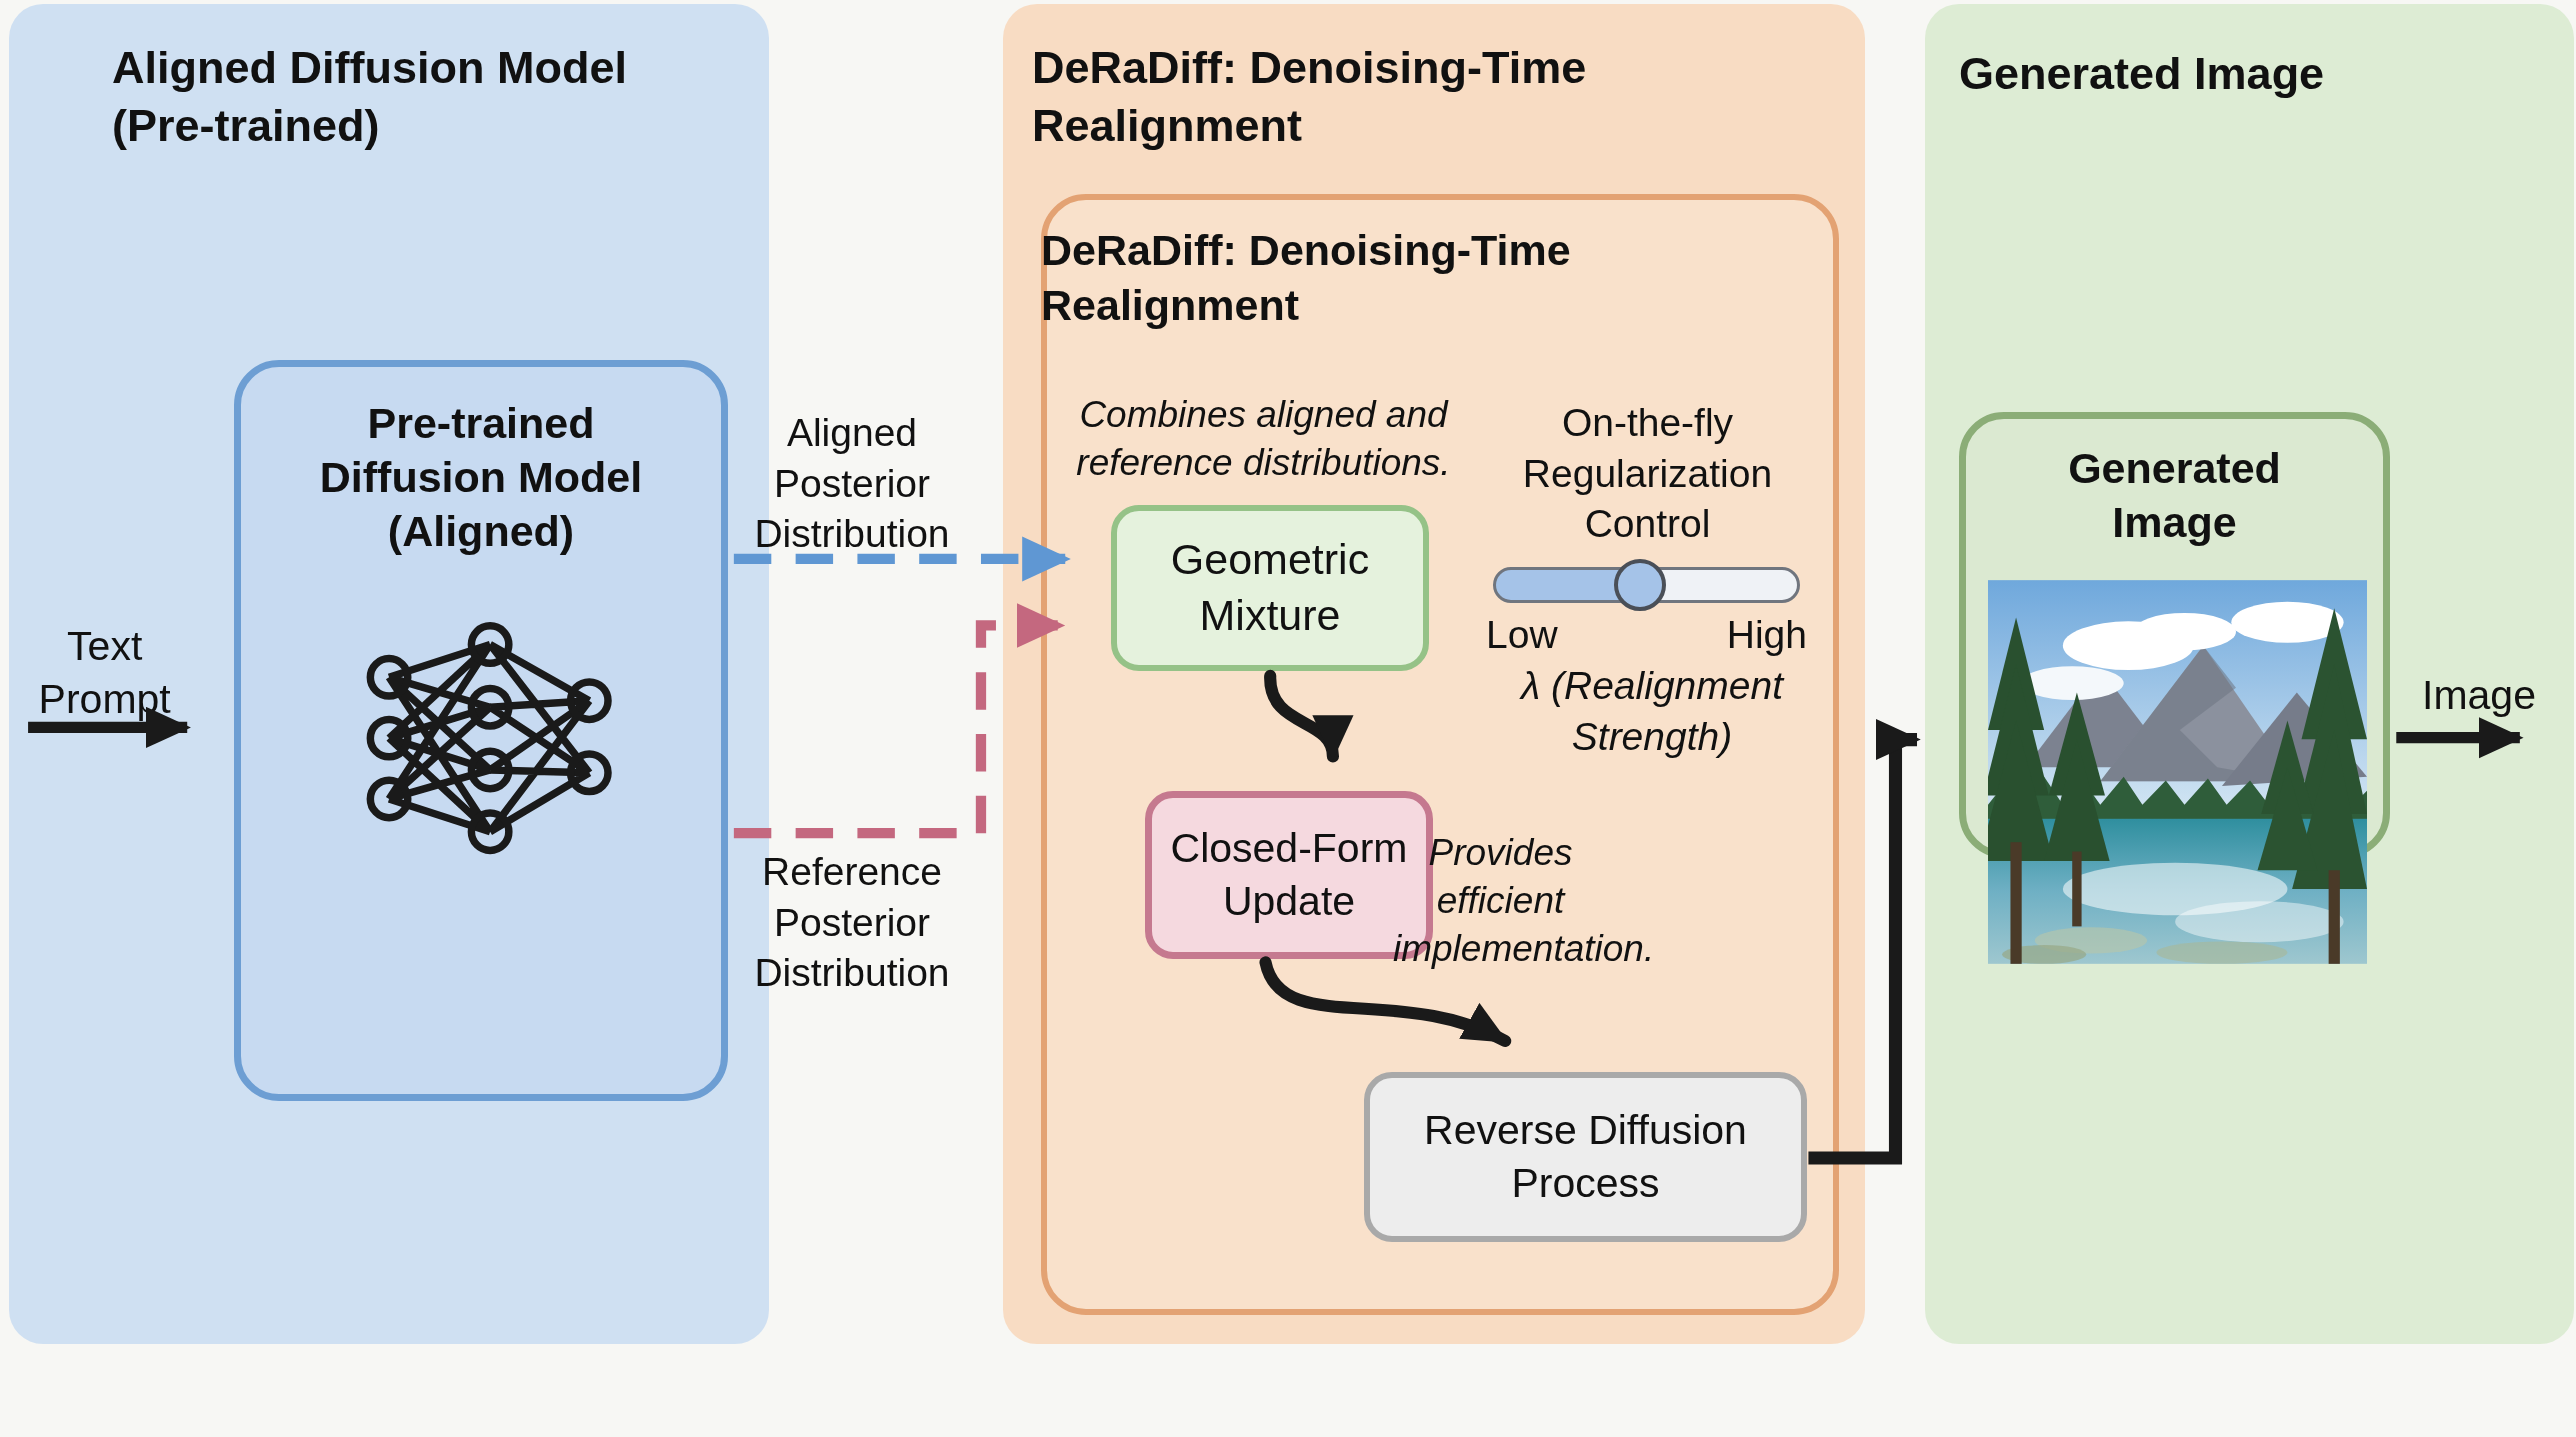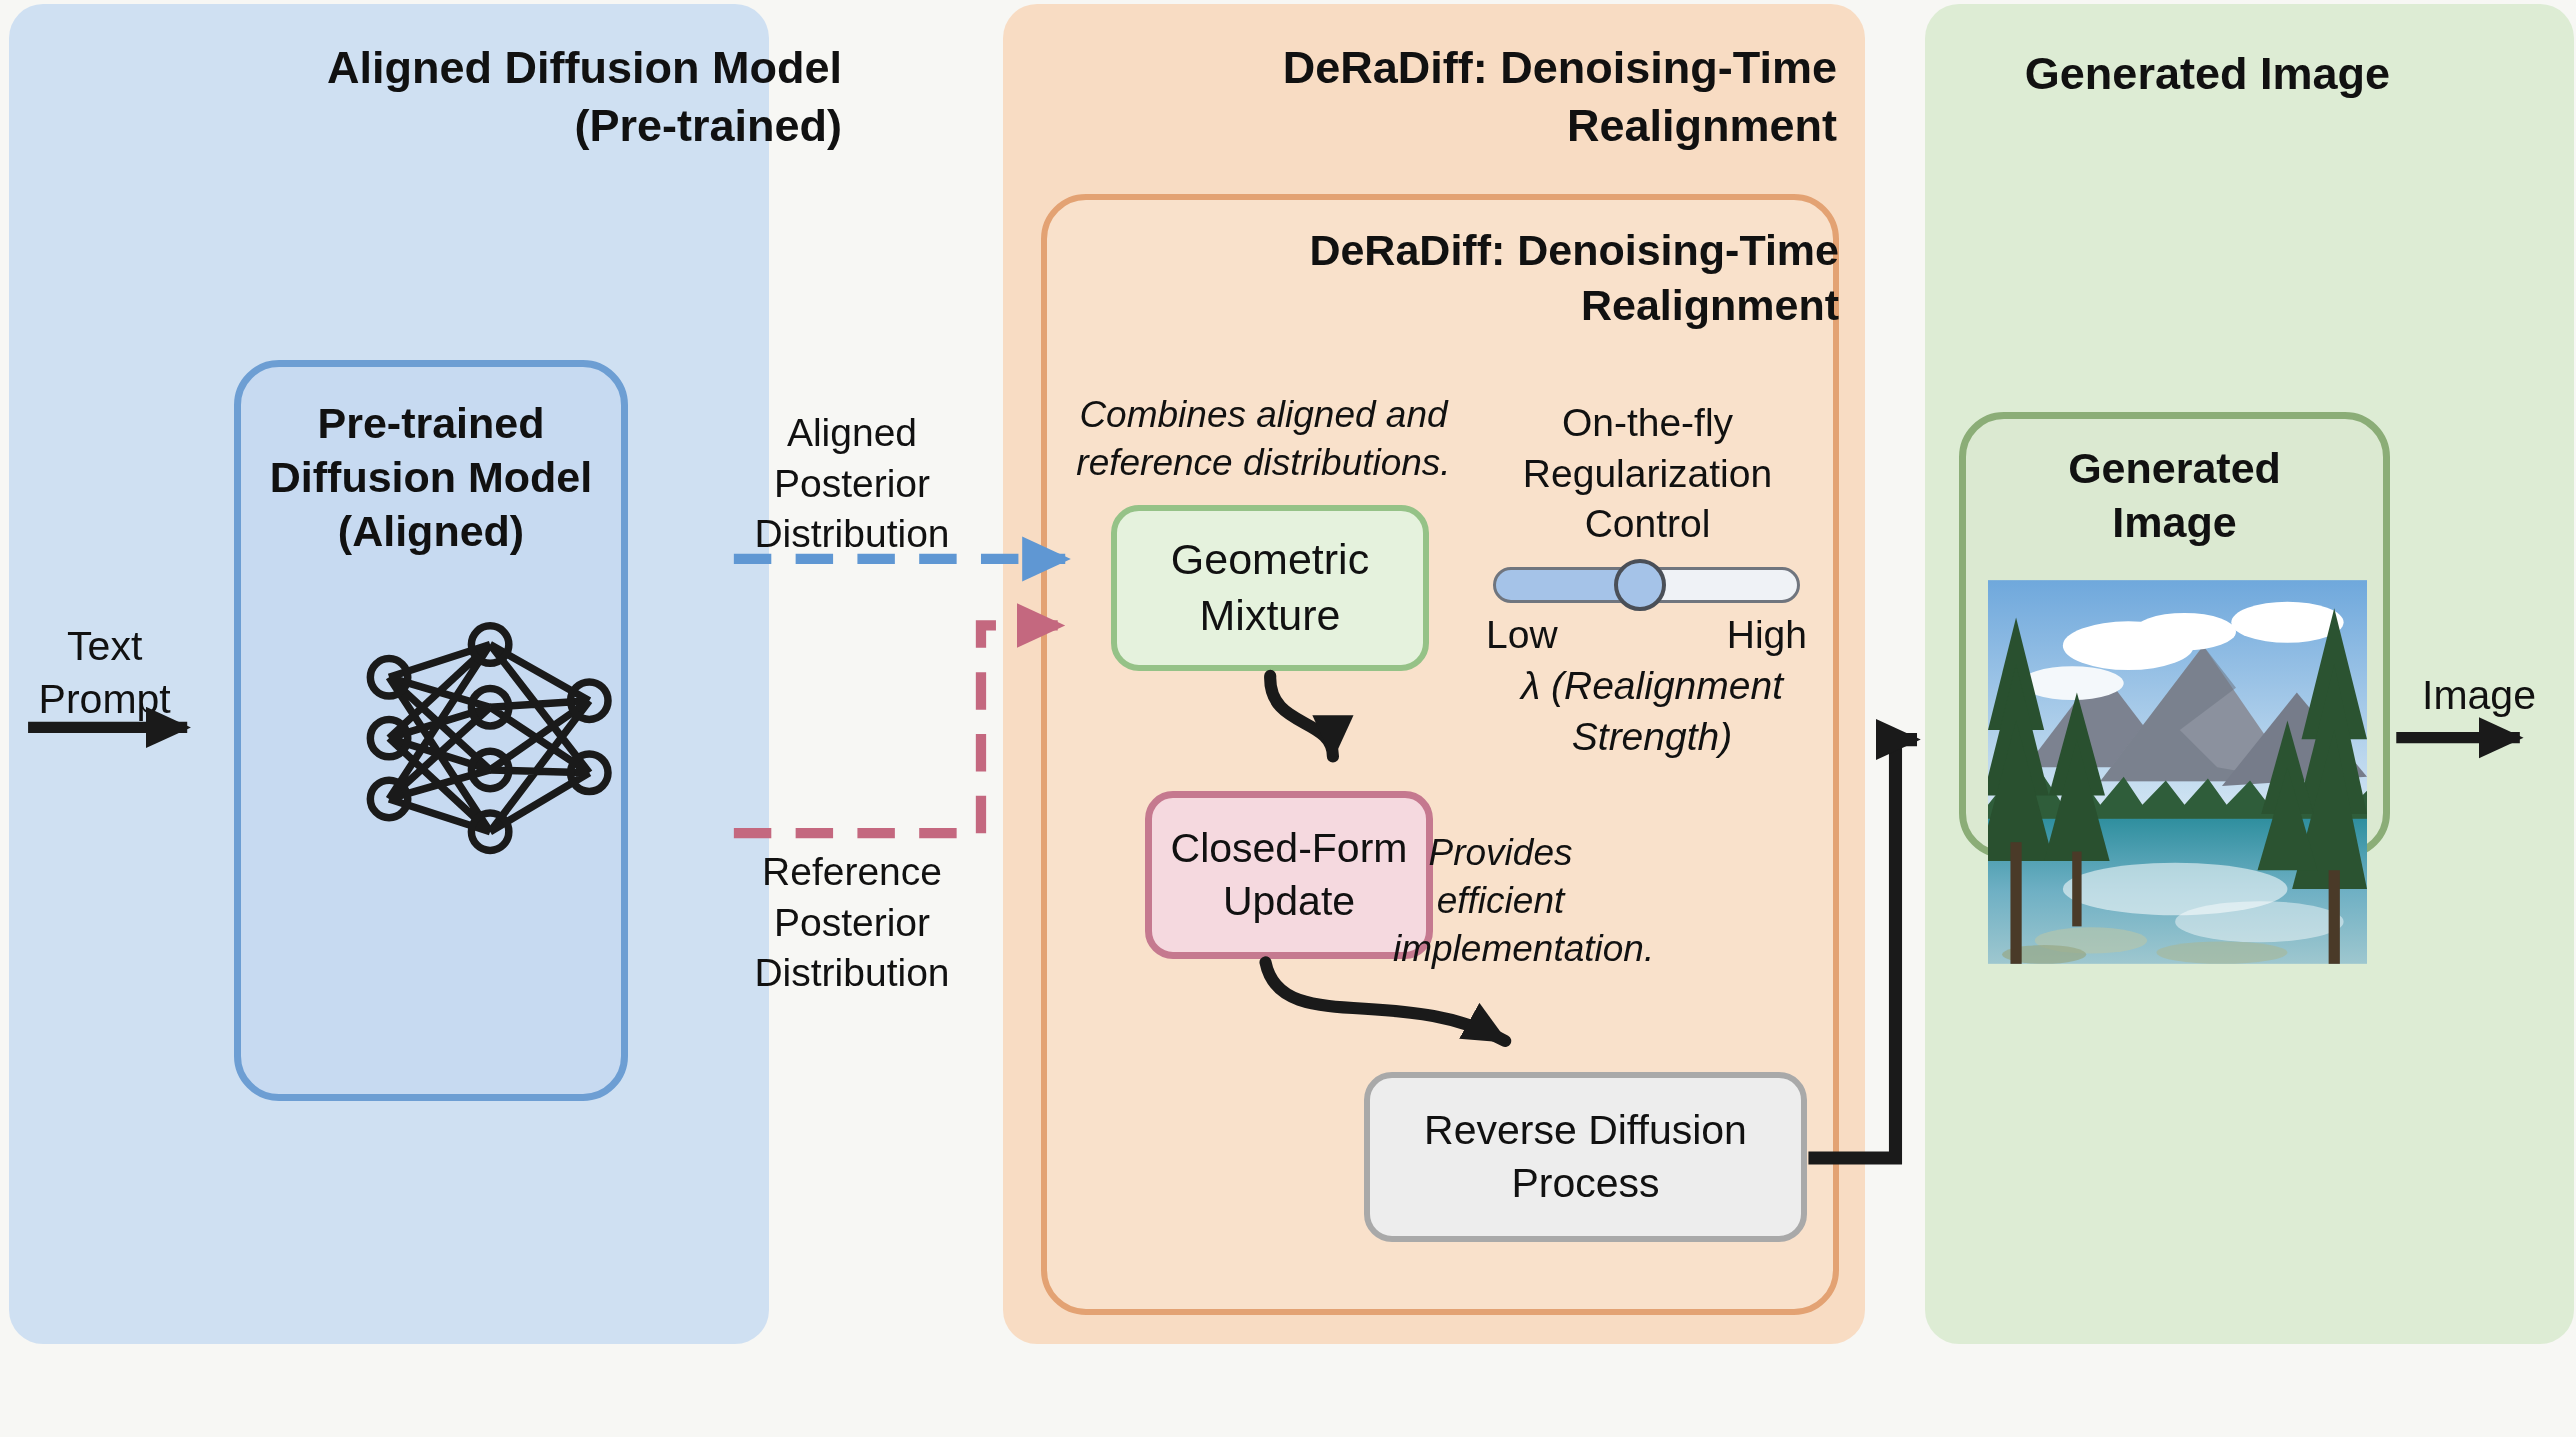--- a/index.html
+++ b/index.html
@@ -18,21 +18,21 @@
   html,body{margin:0;padding:0;}
   body{
     width:2576px;height:1438px;background:var(--page-bg);
     font-family:"Liberation Sans", sans-serif;color:var(--text);
     position:relative;overflow:hidden;
   }
   .abs{position:absolute;}
   .pre{white-space:pre-line;}
   .center{text-align:center;}
   .panel{position:absolute;top:3.7px;height:1340px;border-radius:34px;}
-  .panel-title{position:absolute;font-weight:bold;font-size:45px;line-height:1.28;text-align:right;white-space:pre-line;}
+  .panel-title{position:absolute;font-weight:bold;font-size:45px;line-height:1.28;text-align:left;white-space:pre-line;}
   .inner-box{position:absolute;border-radius:45px;}
   .node-label{font-size:41px;line-height:1.32;}
   .small-label{font-size:39px;line-height:1.3;}
   .note{font-style:italic;font-size:37px;line-height:1.3;}
   .flowbox{position:absolute;display:flex;align-items:center;justify-content:center;
     font-size:43px;line-height:1.3;text-align:center;white-space:pre-line;}
   #arrow-overlay{position:absolute;left:0;top:0;pointer-events:none;}
   .stroke-black{stroke:var(--arrow-black);fill:none;}
   .stroke-blue{stroke:var(--blue-arrow);fill:none;}
   .stroke-pink{stroke:var(--pink-arrow);fill:none;}
@@ -50,21 +50,21 @@
 
 <div class="panel" style="left:9.4px;width:760px;background:var(--blue-panel);">
 </div>
 
 <div class="panel-title abs" style="left:112px;top:39px;width:730px;">Aligned Diffusion Model
 (Pre-trained)</div>
 
 <div class="abs pre center small-label" style="left:11.2px;top:608px;width:187px;font-size:41px;margin-top:12px;">Text
 Prompt</div>
 
-<div class="inner-box" style="left:234px;top:360px;width:394px;height:741px;background:var(--blue-box-fill);
+<div class="inner-box" style="left:234px;top:360px;width:494px;height:741px;background:var(--blue-box-fill);
             border:7.5px solid var(--blue-box-border);box-sizing:border-box;padding-left:12px;">
   <div class="abs pre center" style="left:0;top:30px;width:100%;font-weight:bold;font-size:43px;line-height:1.25;">Pre-trained
 Diffusion Model
 (Aligned)</div>
 
   <svg class="abs" style="left:103px;top:242px;" width="281" height="262" viewBox="0 0 300 280">
     <g class="nn" stroke-width="8">
 
       <path d="M48,73 L156,38 M48,73 L156,105 M48,73 L156,172 M48,73 L156,238
                M48,138 L156,38 M48,138 L156,105 M48,138 L156,172 M48,138 L156,238

